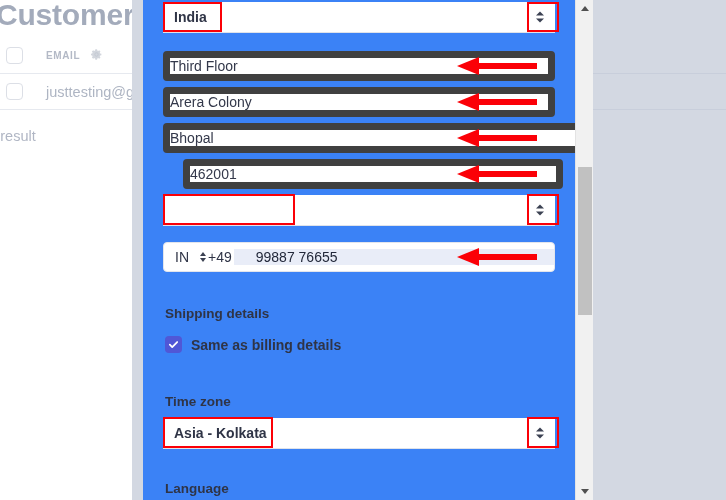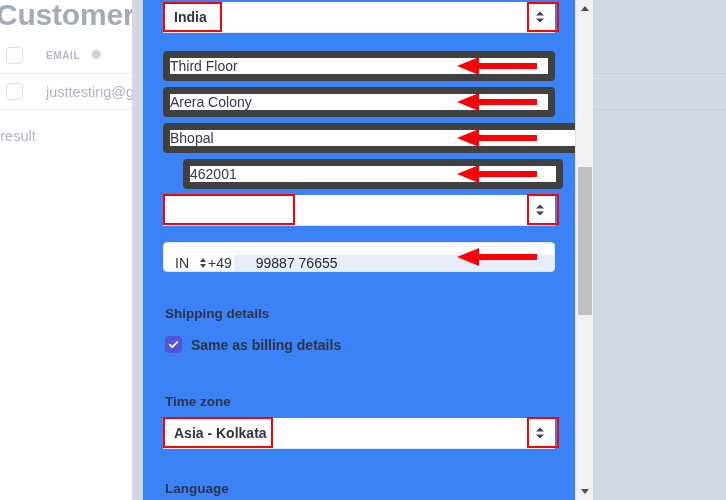--- a/index.html
+++ b/index.html
@@ -185,21 +185,21 @@
   .chev .up { border-bottom: 4.5px solid #3b4152; }
   .chev .down { border-top: 4.5px solid #3b4152; }
 
   
   .phone {
     height: 30px;
     border: 1px solid #e2e5ec;
     border-radius: 4px;
     background: #ffffff;
     display: flex;
-    align-items: flex-end;
+    align-items: center;
     overflow: hidden;
   }
   .phone .cc {
     display: flex; align-items: center;
     padding-left: 11px;
     font-size: 14px; color: #2f3446;
     gap: 8px;
   }
   .phone .cc .mini-chev {
     position: relative;

